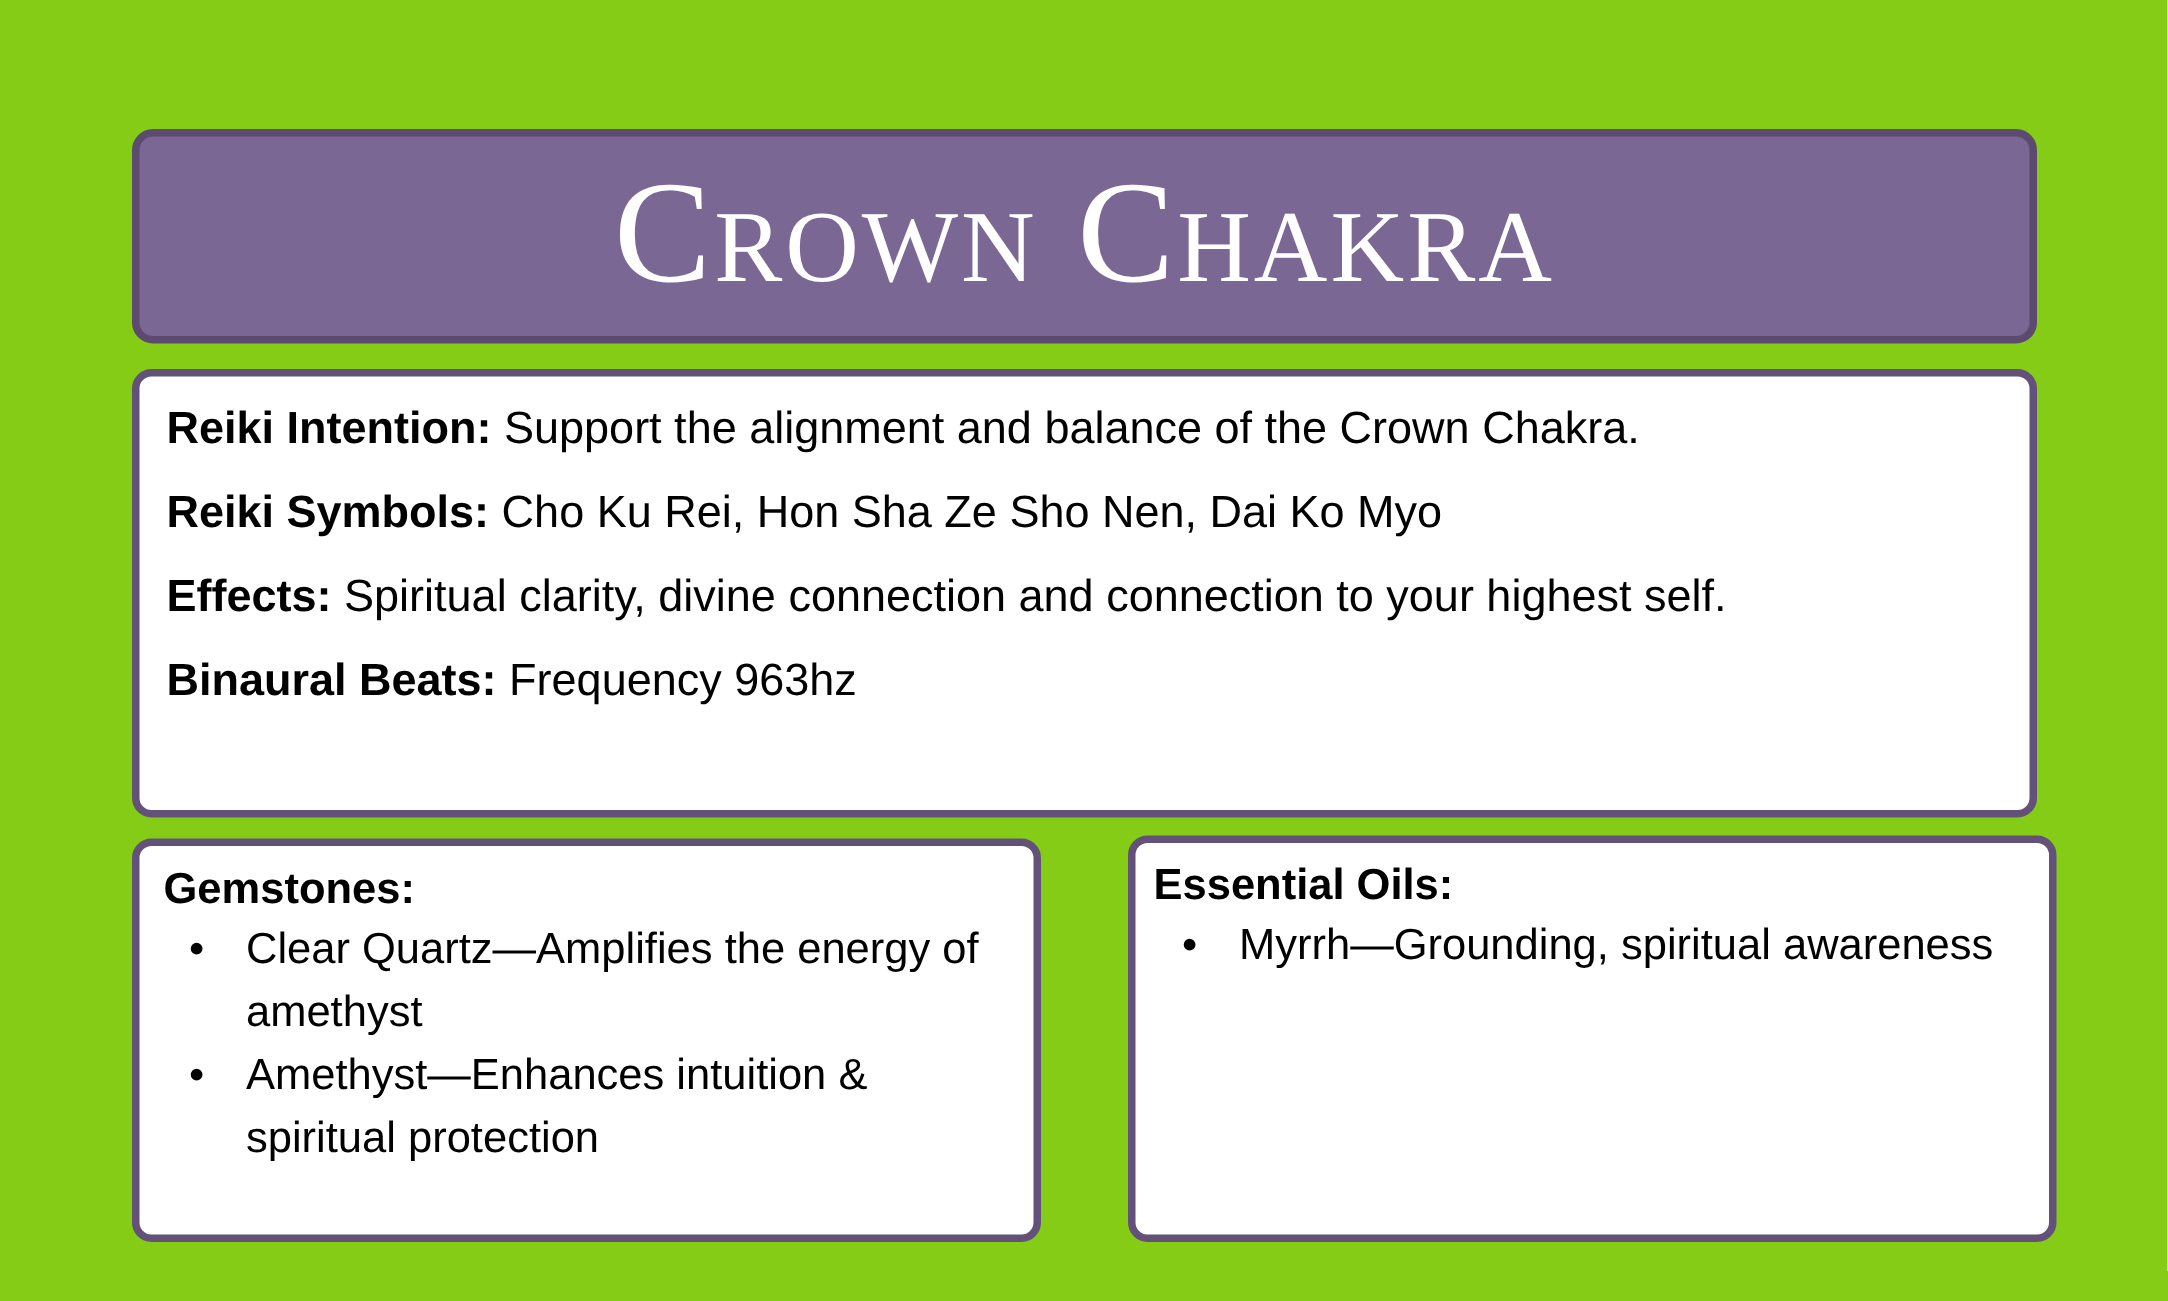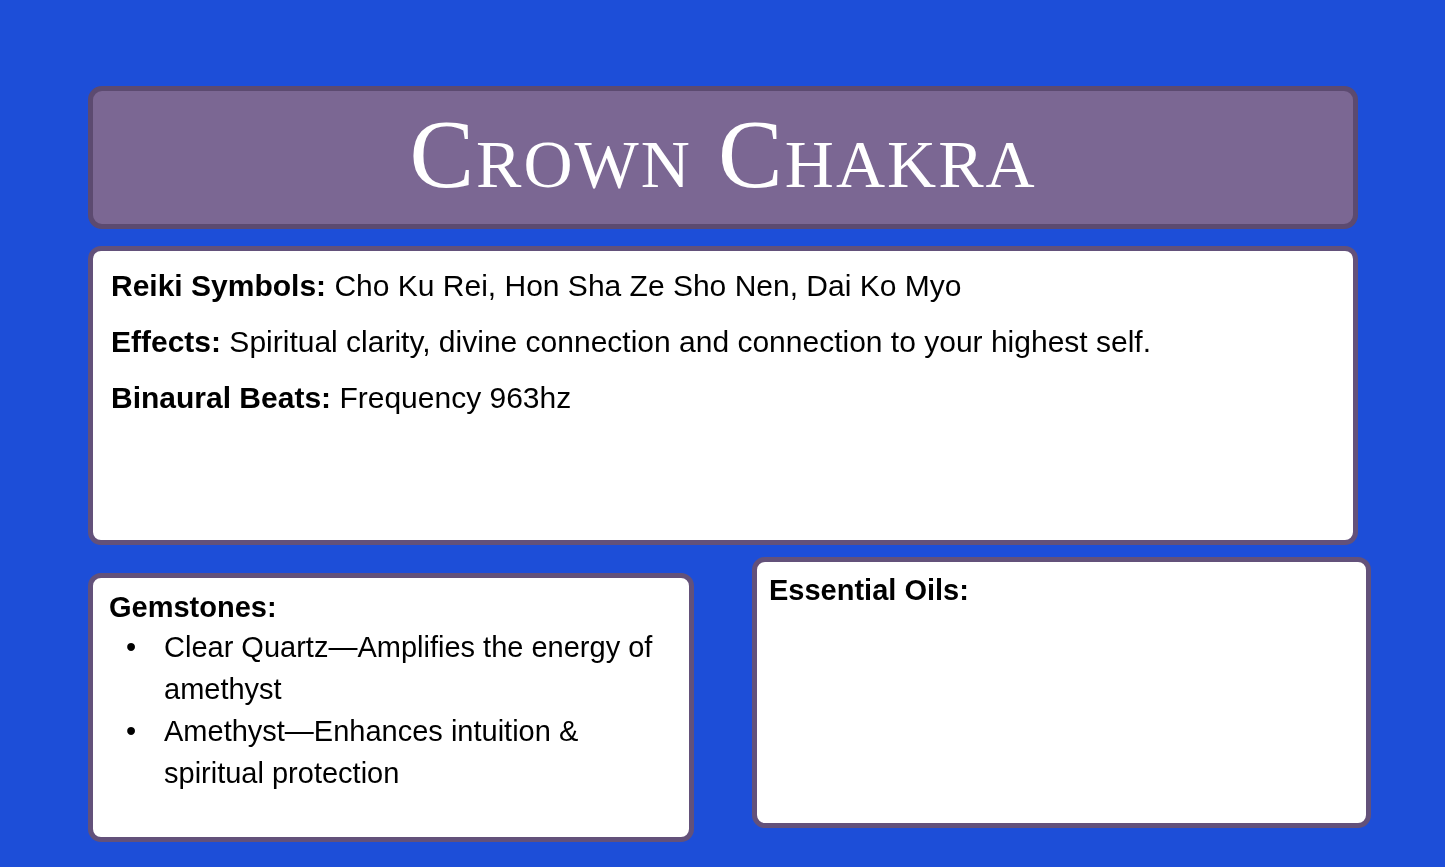--- a/index.html
+++ b/index.html
@@ -9,21 +9,21 @@
     height: 867px;
     background: #ffffff;
     font-family: "Liberation Sans", sans-serif;
     overflow: hidden;
   }
 
   .page {
     position: relative;
     width: 1445px;
     height: 867px;
-    background: #1d4ed8;
+    background: #84cc16;
   }
 
   
   .header-banner {
     position: absolute;
     left: 88px;
     top: 86px;
     width: 1270px;
     height: 143px;
     background: #7b6793;
@@ -79,21 +79,21 @@
     color: #000000;
   }
   .info-value {
     font-weight: normal;
     color: #000000;
   }
 
   
   .gem-card {
     left: 88px;
-    top: 573px;
+    top: 559px;
     width: 606px;
     height: 269px;
     padding: 12px 14px 10px 16px;
   }
 
   .oils-card {
     left: 752px;
     top: 557px;
     width: 619px;
     height: 271px;
@@ -138,20 +138,23 @@
 <body>
 
 <div class="page">
 
   <div class="header-banner">
     <div class="header-title">Crown Chakra</div>
   </div>
 
   <div class="card info-card">
 
+    <div class="info-line">
+      <span class="info-label">Reiki Intention:</span><span class="info-value"> Support the alignment and balance of the Crown Chakra.</span>
+    </div>
 
     <div class="info-line">
       <span class="info-label">Reiki Symbols:</span><span class="info-value"> Cho Ku Rei, Hon Sha Ze Sho Nen, Dai Ko Myo</span>
     </div>
 
     <div class="info-line">
       <span class="info-label">Effects:</span><span class="info-value"> Spiritual clarity, divine connection and connection to your highest self.</span>
     </div>
 
 
@@ -165,16 +168,17 @@
     <div class="card-heading">Gemstones:</div>
     <ul class="bullet-list">
       <li class="bullet-item">Clear Quartz—Amplifies the energy of amethyst</li>
       <li class="bullet-item">Amethyst—Enhances intuition &amp; spiritual protection</li>
     </ul>
   </div>
 
   <div class="card oils-card">
     <div class="card-heading">Essential Oils:</div>
     <ul class="bullet-list">
+      <li class="bullet-item">Myrrh—Grounding, spiritual awareness</li>
     </ul>
   </div>
 
 </div>
 
 </body></html>

